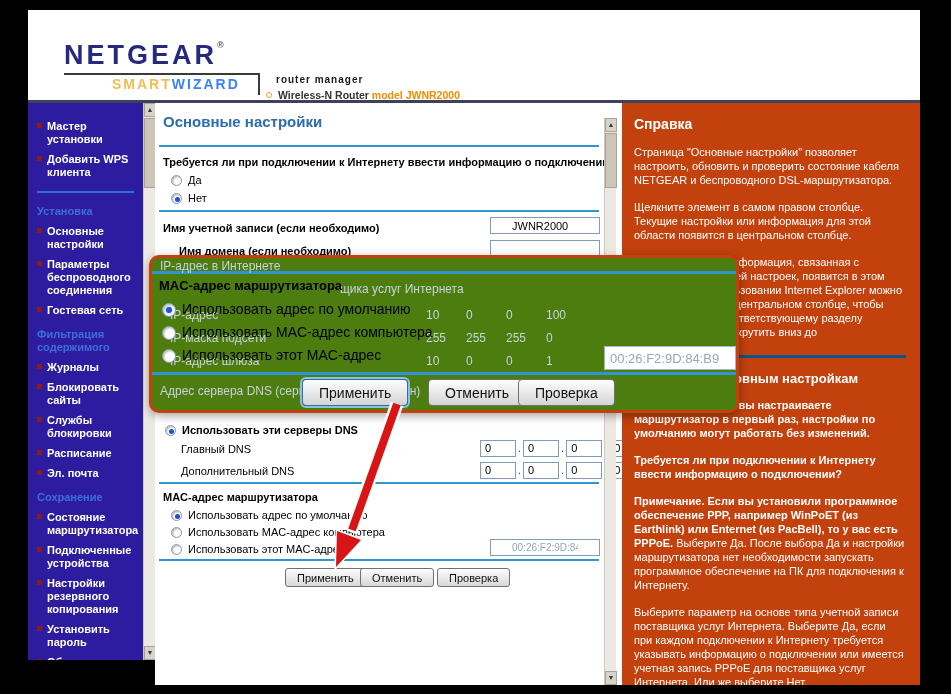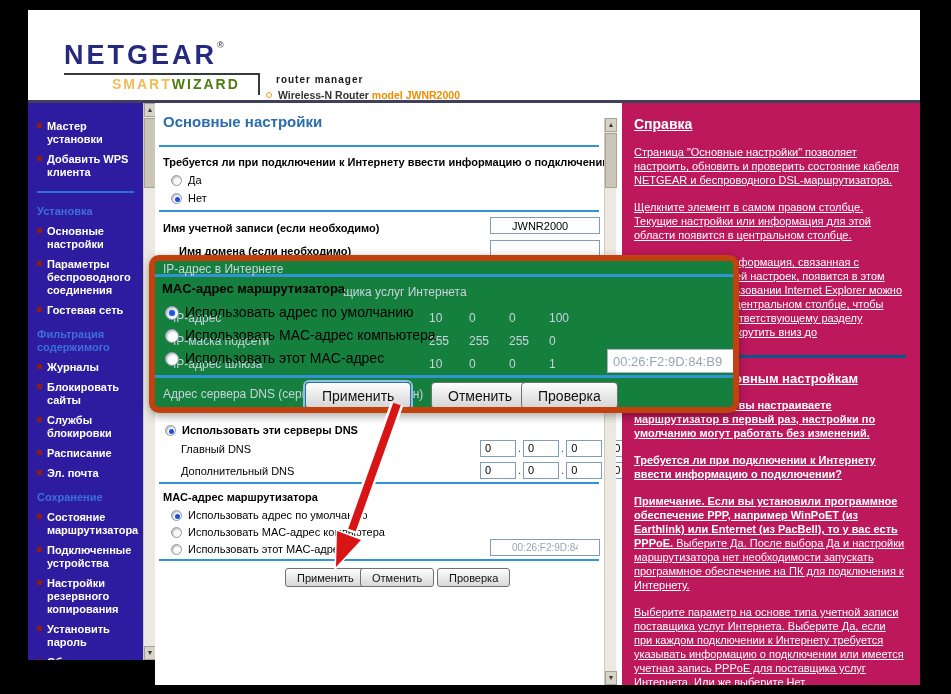--- a/index.html
+++ b/index.html
@@ -9,21 +9,21 @@
   .window { position:absolute; left:28px; top:10px; width:892px; height:675px; background:#fff; }
 
   
   .hdr { position:absolute; left:0; top:0; width:892px; height:110px; background:#fff; }
   .brand { position:absolute; left:36px; top:30px; font-size:27px; font-weight:bold;
            letter-spacing:3px; color:#252a7e; }
   .brand .reg { font-size:9px; vertical-align:top; color:#555; letter-spacing:0; }
   .logo-hline { position:absolute; left:36px; top:63px; width:194px; height:2px; background:#3a3a3a; }
   .logo-vline { position:absolute; left:230px; top:63px; width:2px; height:22px; background:#3a3a3a; }
   .smart { position:absolute; left:84px; top:66px; font-size:14px; font-weight:bold; letter-spacing:2px; }
-  .smart .lite { color:#eebd55; } .smart .bold { color:#4d7c0f;text-align:right; }
+  .smart .lite { color:#eebd55; } .smart .bold { color:#3b82f6;text-align:right; }
   .mgr { position:absolute; left:248px; top:64px; font-size:10px; font-weight:bold;
          letter-spacing:1px; color:#1a1a1a; }
   .routerline { position:absolute; left:238px; top:79px; font-size:10.5px; font-weight:bold; color:#333; }
   .dot-icon { display:inline-block; width:6px; height:6px; border:1.5px solid #e8a223;
               border-radius:50%; margin-right:6px; vertical-align:1px; }
   .rmodel { color:#f08c00; }
 
   .body-divider { position:absolute; left:0; top:90px; width:892px; height:3px; background:#40405a; }
 
   
@@ -60,31 +60,31 @@
   .finput.gray { color:#9aa4b5; }
   .octets { position:absolute; white-space:nowrap;padding-left:40px; }
   .oct { width:36px; height:17px; border:1px solid #7f9db9; font-size:11px; padding:1px 4px;
          font-family:"Liberation Sans",sans-serif; }
   .odot { font-size:11px; color:#444; padding:0 2px; }
   .btn { position:absolute; height:19px; border:1px solid #707070; border-radius:3px;
          background:linear-gradient(#fdfdfd,#d8d8d8); font-size:11px; padding:0 11px;
          font-family:"Liberation Sans",sans-serif; cursor:pointer; color:#111; }
 
   
-  .help { position:absolute; left:594px; top:93px; width:298px; height:582px; background:#be185d;
-          color:#fff; font-size:11px; line-height:14px; padding:14px 14px 10px 12px; overflow:hidden;text-decoration:underline; }
+  .help { position:absolute; left:594px; top:93px; width:298px; height:582px; background:#c2410c;
+          color:#fff; font-size:11px; line-height:14px; padding:14px 14px 10px 12px; overflow:hidden; }
   .help h1 { font-size:14px; font-weight:bold; margin-bottom:14px; }
   .help p  { margin-bottom:13px; }
   .help .hp-divider { height:3px; background:#09578a; margin:16px 0 14px; }
   .help .hp-h2 { font-size:13px; font-weight:bold; margin-bottom:12px; }
   .help .b { font-weight:bold; }
 
   
-  .overlay { position:absolute; left:149px; top:255px; width:590px; height:158px; background:#15803d;
-             border:6px solid #c2410c; border-radius:10px; z-index:30; overflow:hidden;
+  .overlay { position:absolute; left:149px; top:255px; width:590px; height:158px; background:#4d7c0f;
+             border:3px solid #c2410c; border-radius:10px; z-index:30; overflow:hidden;
              box-shadow:0 3px 10px rgba(0,0,0,.35); }
   .ov-rule { position:absolute; left:0; width:100%; height:3px; background:#2e94d2; }
   .ov-title { position:absolute; left:7px; top:20px; font-size:13px; font-weight:bold; color:#000; z-index:2; }
   .ov-radio { position:absolute; font-size:14px; color:#000; white-space:nowrap; z-index:2; }
   .radio.big { width:14px; height:14px; vertical-align:-3px; }
   .radio.big.checked::after { left:3px; top:3px; width:6px; height:6px; background:#2057d8;
           box-shadow:0 0 2px #6fa0ff; }
   .ov-input { position:absolute; left:452px; top:88px; width:132px; height:24px;
               border:1px solid #aab4c8; color:#9aa4b5; font-size:13px; padding:2px 5px;
               font-family:"Liberation Sans",sans-serif; z-index:2; }

